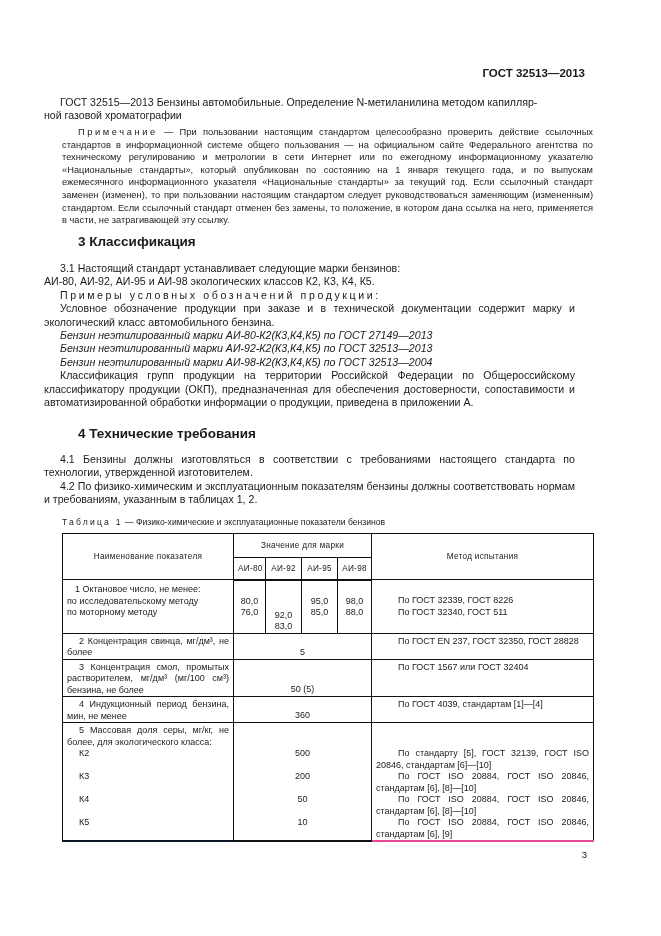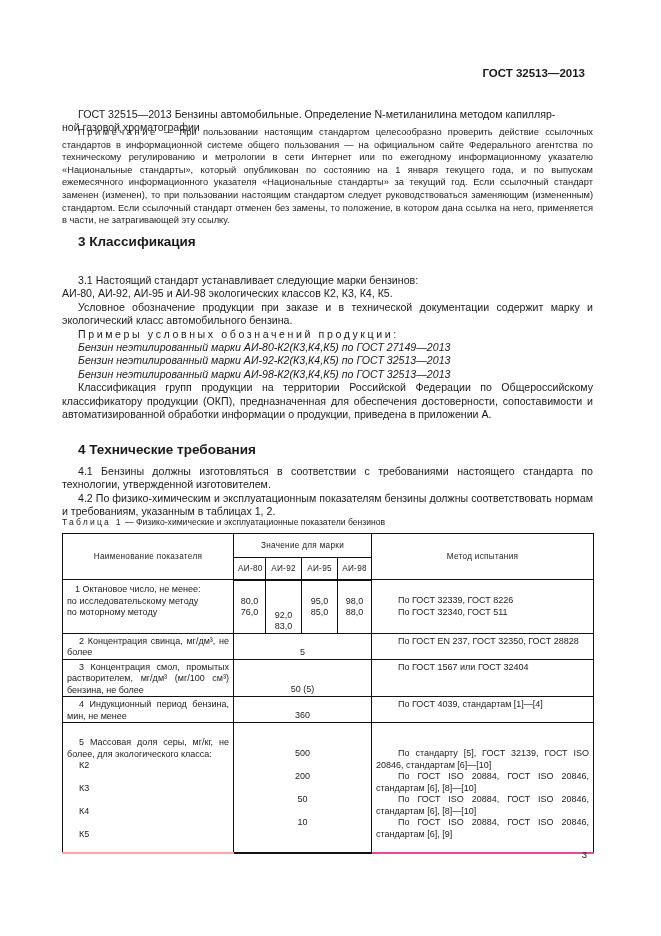--- a/index.html
+++ b/index.html
@@ -1,20 +1,20 @@
 <!DOCTYPE html>
 <html><head>
 <meta charset="utf-8">
 <style>
   html, body { margin: 0; padding: 0; background: #ffffff; }
   body { width: 661px; height: 936px; position: relative; overflow: hidden;
          font-family: "Liberation Sans", sans-serif; color: #1a1a1a; }
   .page { position: absolute; left: 0; top: 0; width: 661px; height: 936px; text-decoration: underline; }
   .header-gost { position: absolute; right: 76px; top: 67px; font-weight: bold; font-size: 11.5px; }
-  .p { position: absolute; left: 62px; width: 531px; font-size: 10.6px; line-height: 13.4px; text-align: justify; margin-top: 12px; }
+  .p { position: absolute; left: 44px; width: 531px; font-size: 10.6px; line-height: 13.4px; text-align: justify; }
   .p .ind { display: inline-block; width: 16px; }
   .note { position: absolute; left: 62px; width: 531px; font-size: 9.3px; line-height: 12.6px; text-align: justify; color: #222; }
   .spaced { letter-spacing: 2.6px; }
   .h2 { position: absolute; left: 78px; font-size: 13.5px; font-weight: bold; }
   .ital { font-style: italic; }
   .line { display: block; }
   .caption { position: absolute; left: 62px; top: 517px; font-size: 8.6px; color: #222; }
   .caption .sp { letter-spacing: 2.2px; margin-top: 31px; }
   table.t { position: absolute; left: 62px; top: 533px; width: 531px; border-collapse: collapse; font-size: 9px; color: #222; table-layout: fixed; }
   table.t td { border: 1px solid #111; vertical-align: top; padding: 0 4px; }
@@ -39,29 +39,29 @@
 
   <div class="note" style="top:126px;">
     <span class="ind" style="display:inline-block;width:16px;"></span><span class="spaced">Примечание</span><span> — При пользовании настоящим стандартом целесообразно проверить действие ссылочных стандартов в информационной системе общего пользования — на официальном сайте Федерального агентства по техническому регулированию и метрологии в сети Интернет или по ежегодному информационному указателю «Национальные стандарты», который опубликован по состоянию на 1 января текущего года, и по выпускам ежемесячного информационного указателя «Национальные стандарты» за текущий год. Если ссылочный стандарт заменен (изменен), то при пользовании настоящим стандартом следует руководствоваться заменяющим (измененным) стандартом. Если ссылочный стандарт отменен без замены, то положение, в котором дана ссылка на него, применяется в части, не затрагивающей эту ссылку.</span>
   </div>
 
   <div class="h2" style="top:234px;">3  Классификация</div>
 
   <div class="p" style="top:262px;">
     <span class="line"><span class="ind"></span><span>3.1  Настоящий стандарт устанавливает следующие марки бензинов:</span></span>
     <span class="line"><span>АИ-80, АИ-92, АИ-95 и АИ-98 экологических классов К2, К3, К4, К5.</span></span>
+    <span class="line"><span class="ind"></span><span class="spaced">Примеры условных обозначений продукции:</span></span>
     <span class="line" style="display:block;"><span class="ind"></span><span>Условное обозначение продукции при заказе и в технической документации содержит марку и экологический класс автомобильного бензина.</span></span>
-    <span class="line"><span class="ind"></span><span class="spaced">Примеры условных обозначений продукции:</span></span>
     <span class="line ital"><span class="ind"></span><span>Бензин неэтилированный марки АИ-80-К2(К3,К4,К5) по ГОСТ 27149—2013</span></span>
     <span class="line ital"><span class="ind"></span><span>Бензин неэтилированный марки АИ-92-К2(К3,К4,К5) по ГОСТ 32513—2013</span></span>
-    <span class="line ital"><span class="ind"></span><span>Бензин неэтилированный марки АИ-98-К2(К3,К4,К5) по ГОСТ 32513—2013</span></span>
+    <span class="line ital"><span class="ind"></span><span>Бензин неэтилированный марки АИ-98-К2(К3,К4,К5) по ГОСТ 32513—2004</span></span>
     <span class="line"><span class="ind"></span><span>Классификация групп продукции на территории Российской Федерации по Общероссийскому классификатору продукции (ОКП), предназначенная для обеспечения достоверности, сопоставимости и автоматизированной обработки информации о продукции, приведена в приложении А.</span></span>
   </div>
 
-  <div class="h2" style="top:442px;">4  Технические требования</div>
+  <div class="h2" style="top:426px;">4  Технические требования</div>
 
   <div class="p" style="top:453px;">
     <span class="line"><span class="ind"></span><span>4.1  Бензины должны изготовляться в соответствии с требованиями настоящего стандарта по технологии, утвержденной изготовителем.</span></span>
     <span class="line"><span class="ind"></span><span>4.2  По физико-химическим и эксплуатационным показателям бензины должны соответствовать нормам и требованиям, указанным в таблицах 1, 2.</span></span>
   </div>
 
   <div class="caption">
     <span class="sp">Таблица 1</span><span> — Физико-химические и эксплуатационные показатели бензинов</span>
   </div>
 
@@ -127,21 +127,21 @@
       <td class="cellp" style="text-indent:22px;padding-top:2px;">По ГОСТ 1567 или ГОСТ 32404</td>
     </tr>
 
     <tr style="height:26px;">
       <td class="cellp just" style="text-indent:12px;padding-top:2px;">4 Индукционный период бензина, мин, не менее</td>
       <td colspan="4" class="center" style="vertical-align:bottom;padding-bottom:2px;">360</td>
       <td class="cellp" style="text-indent:22px;padding-top:2px;">По ГОСТ 4039, стандартам [1]—[4]</td>
     </tr>
 
     <tr style="height:108px;">
-      <td class="cellp" style="padding-top:14px;border-bottom:2px solid #fca5a5;">
+      <td class="cellp" style="padding-top:2px;border-bottom:2px solid #0f172a;">
         <span class="line just" style="text-indent:12px;">5 Массовая доля серы, мг/кг, не более, для экологического класса:</span>
         <span class="line" style="padding-left:12px;height:23px;">К2</span>
         <span class="line" style="padding-left:12px;height:23px;">К3</span>
         <span class="line" style="padding-left:12px;height:23px;">К4</span>
         <span class="line" style="padding-left:12px;height:23px;">К5</span>
       </td>
       <td colspan="4" class="cellp center" style="padding-top:25px;border-bottom:2px solid #111;">
         <span class="line" style="height:23px;">500</span>
         <span class="line" style="height:23px;">200</span>
         <span class="line" style="height:23px;">50</span>

